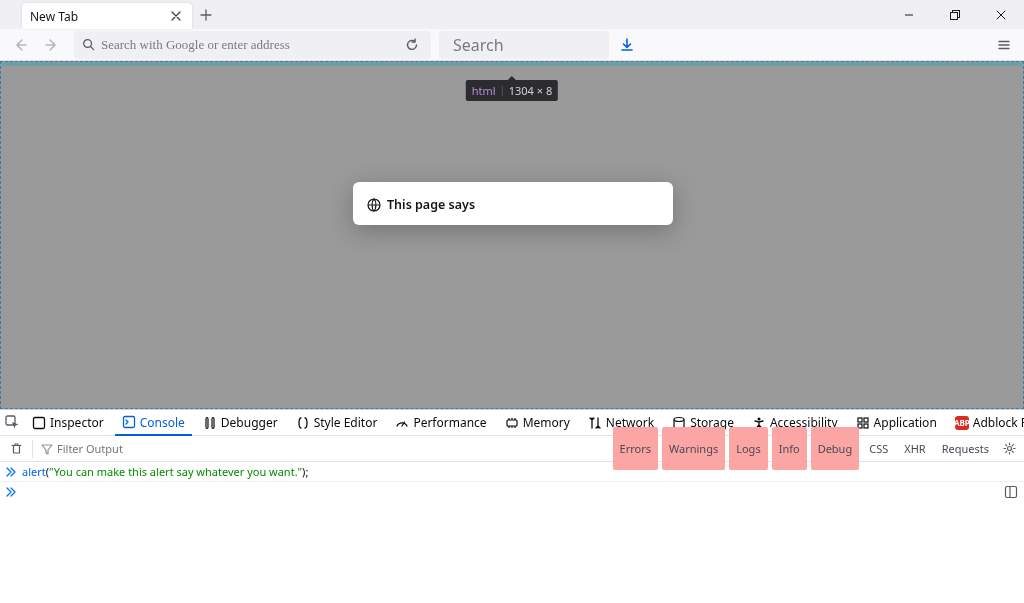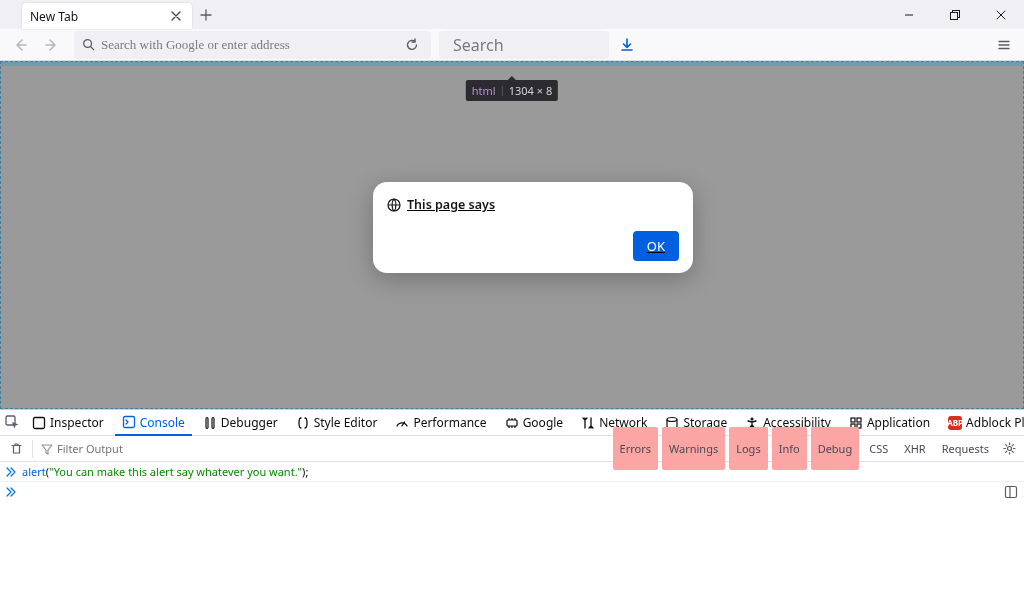--- a/index.html
+++ b/index.html
@@ -26,21 +26,21 @@
   .dl-btn { color: #0060df; }
   
   .content { position: relative; height: 348px; background: #9a9a9a; border: 1px dashed #3d7ea6; border-left: 1px dashed #3d7ea6; border-right: 1px dashed #3d7ea6; }
   .content::before { content:""; position:absolute; left:0; right:0; top:0; height:4px; background:rgba(84,160,179,0.6); }
   .dim-tooltip { position: absolute; left: 50%; top: 18px; transform: translateX(-50%); background: #2c2c30; color: #fff; font-size: 11px; padding: 3px 6px; border-radius: 2px; display: flex; align-items: center; gap: 6px; }
   .dim-tooltip::before { content:""; position:absolute; left:50%; top:-4px; transform:translateX(-50%); border-left:4px solid transparent; border-right:4px solid transparent; border-bottom:4px solid #2c2c30; }
   .dim-tooltip .tag { color: #b88cd8; }
   .dim-tooltip .dims { color: #d0d0d8; }
   .dim-tooltip .sep { width:1px; height:10px; background:#555; }
   
-  .alert-dialog { position: absolute; width: 320px; left: 372px; top: 120px; background: #ffffff; border-radius: 14px; box-shadow: 0 6px 24px rgba(0,0,0,0.25); padding: 14px 14px 12px 14px; text-decoration: underline; }
+  .alert-dialog { position: absolute; width: 320px; left: 352px; top: 120px; background: #ffffff; border-radius: 6px; box-shadow: 0 6px 24px rgba(0,0,0,0.25); padding: 14px 14px 12px 14px; }
   .alert-header { display: flex; align-items: center; gap: 6px; font-size: 12.5px; font-weight: 600; color: #15141a; }
   .alert-body { font-size: 12.5px; color: #15141a; margin-top: 12px; }
   .alert-actions { display: flex; justify-content: flex-end; margin-top: 18px; }
   .ok-btn { background: #0060df; color: #ffffff; border: none; border-radius: 4px; font-size: 13px; padding: 6px 14px; cursor: pointer; }
   
   .devtools { height: 194px; background: #ffffff; display: flex; flex-direction: column; border-top: 1px solid #cfcfd8; }
   .dt-tabs { display: flex; align-items: center; height: 26px; border-bottom: 1px solid #e0e0e6; font-size: 12px; color: #0c0c0d; padding: 0 4px; gap: 4px; }
   .dt-tab { display: flex; align-items: center; gap: 4px; padding: 0 7px; height: 100%; cursor: pointer; white-space: nowrap; }
   .dt-tab.active { color: #0060df; border-bottom: 2px solid #0060df; margin-bottom: -1px; }
   .dt-tabs .spacer { flex: 1; }
@@ -157,23 +157,20 @@
     <span class="dims">1304 × 8</span>
   </div>
   <div class="alert-dialog">
     <div class="alert-header">
       <svg width="14" height="14" viewBox="0 0 14 14">
           <circle cx="7" cy="7" r="6" fill="none" stroke="#15141a" stroke-width="1.2"></circle>
           <path d="M1 7 H13 M7 1 C4.5 3 4.5 11 7 13 M7 1 C9.5 3 9.5 11 7 13" fill="none" stroke="#15141a" stroke-width="1.1"></path>
         </svg>
       <span>This page says</span>
     </div>
-    <div class="alert-actions">
-      <button class="ok-btn">OK</button>
-    </div>
   </div>
 </div>
 
 <div class="devtools">
   <div class="dt-tabs">
     <div class="dt-right-btn">
       <svg width="15" height="15" viewBox="0 0 15 15">
           <rect x="1" y="1" width="9" height="9" rx="1.5" fill="none" stroke="currentColor" stroke-width="1.3"></rect>
           <path d="M7 7 L13.5 9.5 L10.5 10.5 L9.5 13.5 Z" fill="currentColor"></path>
         </svg>
@@ -208,21 +205,21 @@
           <path d="M2 10 A5.5 5.5 0 0 1 12 10" fill="none" stroke="currentColor" stroke-width="1.3" stroke-linecap="round"></path>
           <path d="M7 10 L9.5 6" stroke="currentColor" stroke-width="1.3" stroke-linecap="round"></path>
         </svg>
       <span>Performance</span>
     </div>
     <div class="dt-tab">
       <svg width="14" height="14" viewBox="0 0 14 14">
           <rect x="2" y="4" width="10" height="6" rx="1" fill="none" stroke="currentColor" stroke-width="1.2"></rect>
           <path d="M4 4 V2 M7 4 V2 M10 4 V2 M4 10 V12 M7 10 V12 M10 10 V12" stroke="currentColor" stroke-width="1.2"></path>
         </svg>
-      <span>Google</span>
+      <span>Memory</span>
     </div>
     <div class="dt-tab">
       <svg width="14" height="14" viewBox="0 0 14 14">
           <path d="M4 2 V12 M10 2 V12 M4 4 L2 2 M4 4 L6 2 M10 10 L8 12 M10 10 L12 12" fill="none" stroke="currentColor" stroke-width="1.3" stroke-linecap="round"></path>
         </svg>
       <span>Network</span>
     </div>
     <div class="dt-tab">
       <svg width="14" height="14" viewBox="0 0 14 14">
           <ellipse cx="7" cy="3.5" rx="5" ry="2" fill="none" stroke="currentColor" stroke-width="1.2"></ellipse>

